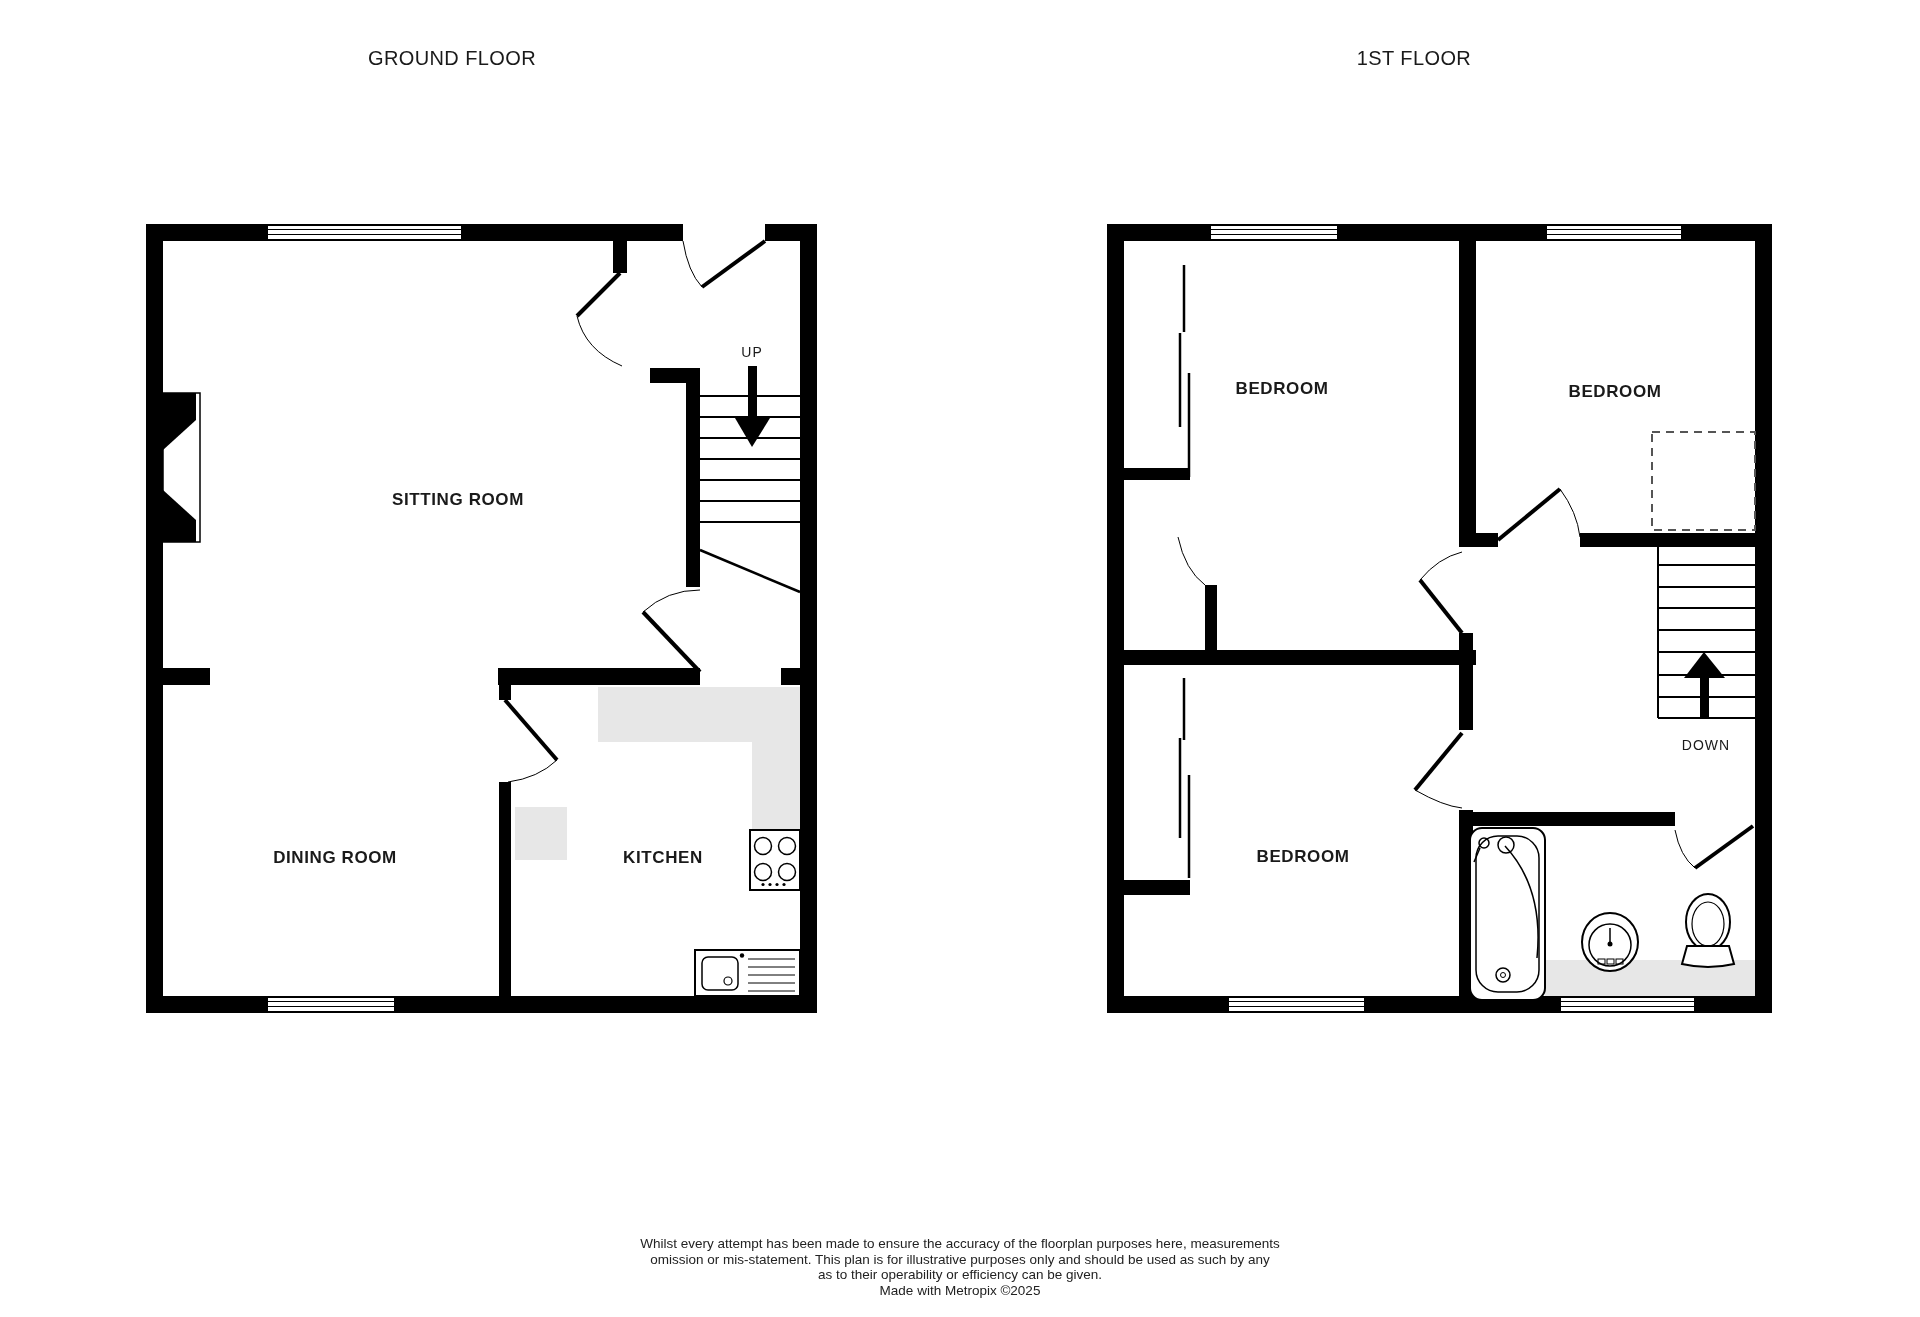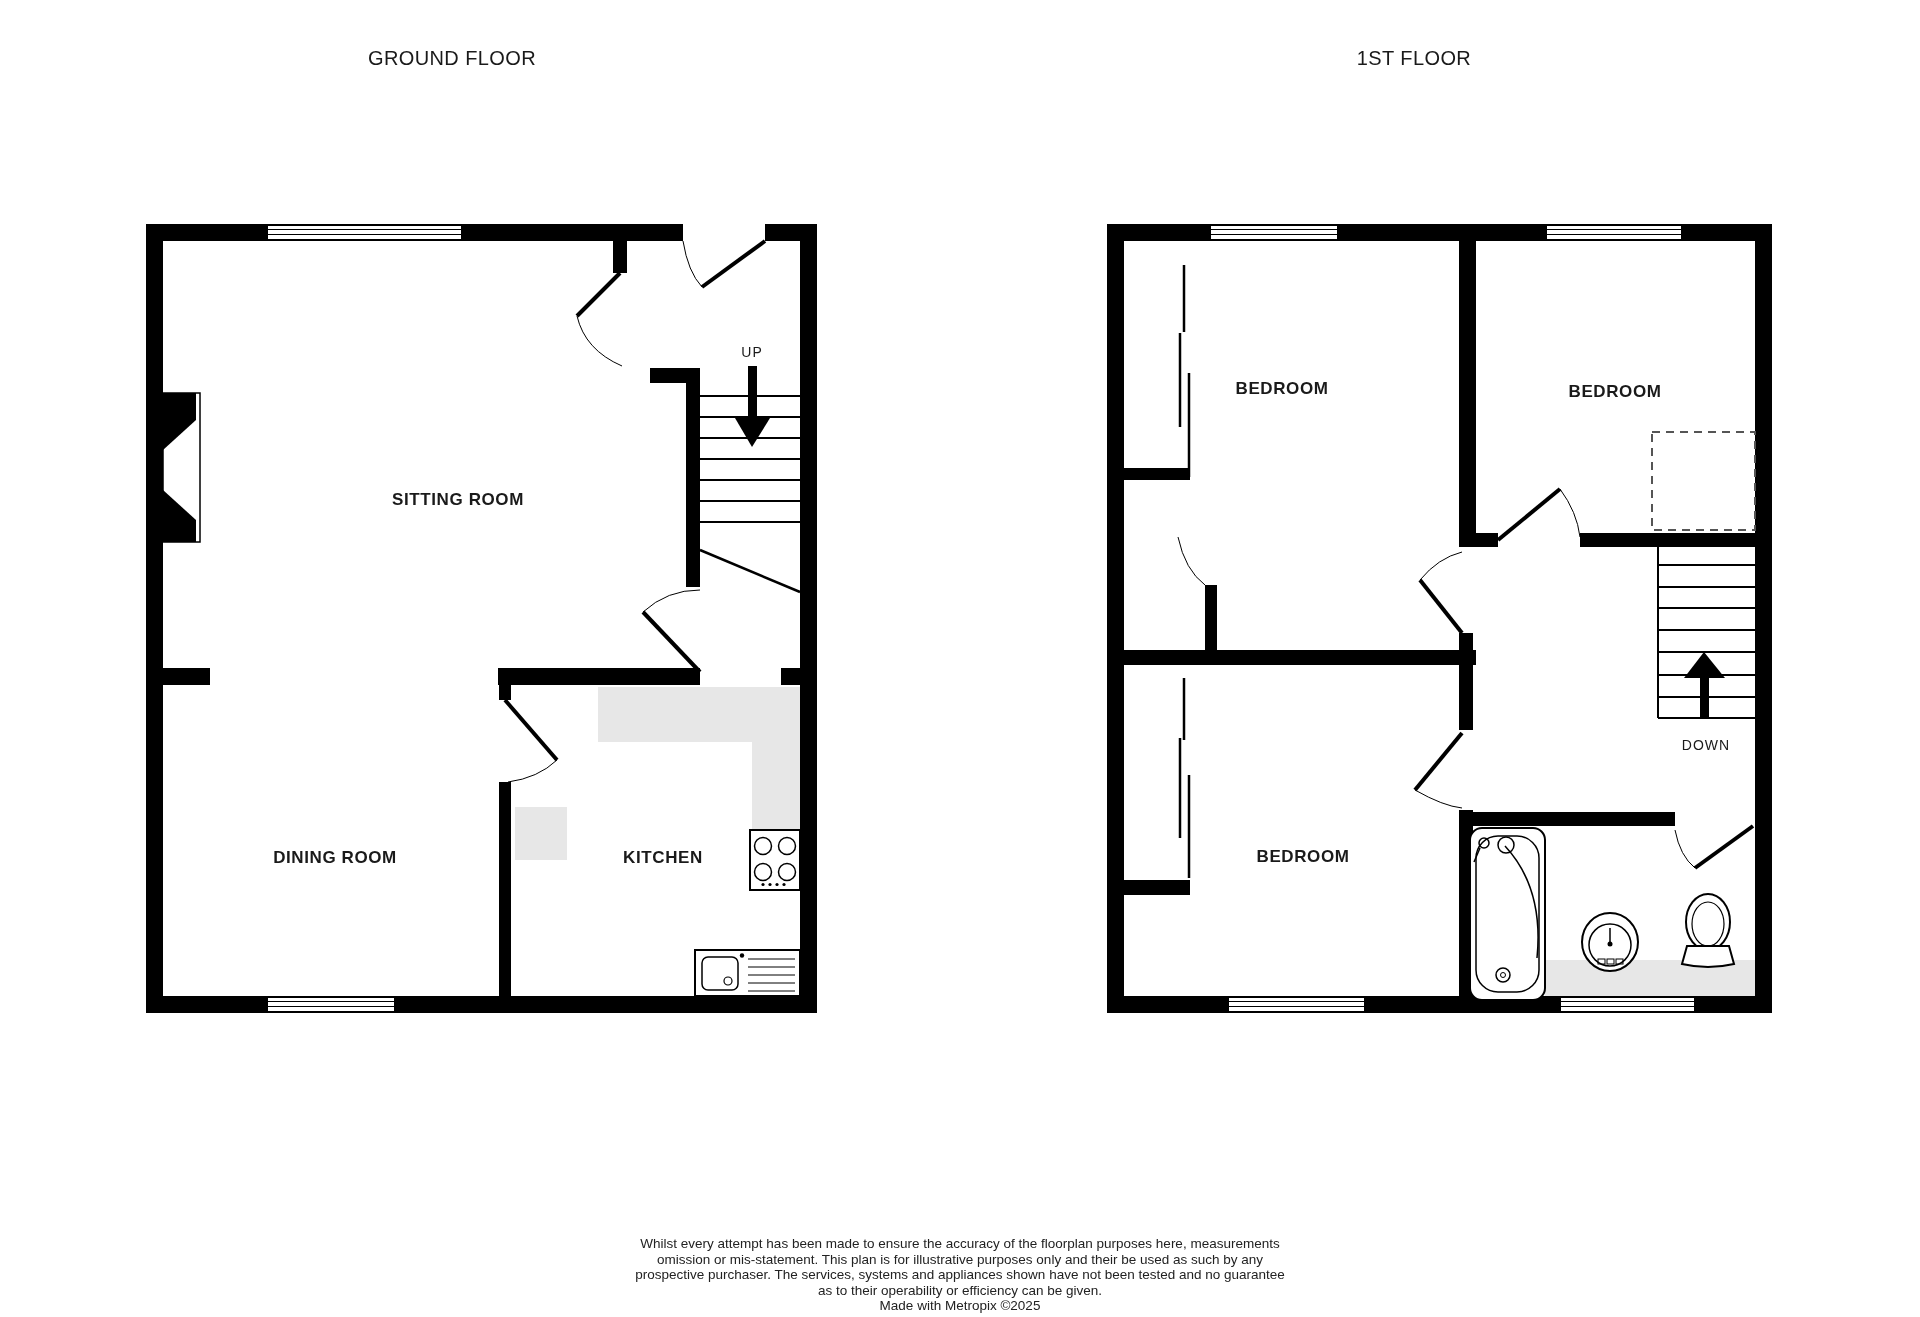--- a/index.html
+++ b/index.html
@@ -256,19 +256,18 @@
   <text class="room-label" x="1282" y="394" text-anchor="middle">BEDROOM</text>
   <text class="room-label" x="1615" y="397" text-anchor="middle">BEDROOM</text>
   <text class="room-label" x="1303" y="862" text-anchor="middle">BEDROOM</text>
 
   <text class="stair-label" x="752" y="357" text-anchor="middle">UP</text>
   <text class="stair-label" x="1706" y="750" text-anchor="middle">DOWN</text>
 </svg>
 
   <div class="disclaimer">
     <div>Whilst every attempt has been made to ensure the accuracy of the floorplan purposes here, measurements</div>
-    <div>omission or mis-statement. This plan is for illustrative purposes only and their be used as such by any</div>
-    <div>prospective purchaser. The services, systems and appliances shown have not been tested and no guarantee</div>
+    <div>omission or mis-statement. This plan is for illustrative purposes only and should be used as such by any</div>
     <div>as to their operability or efficiency can be given.</div>
     <div class="credit">Made with Metropix ©2025</div>
   </div>
 
 </div>
 
 </body></html>

